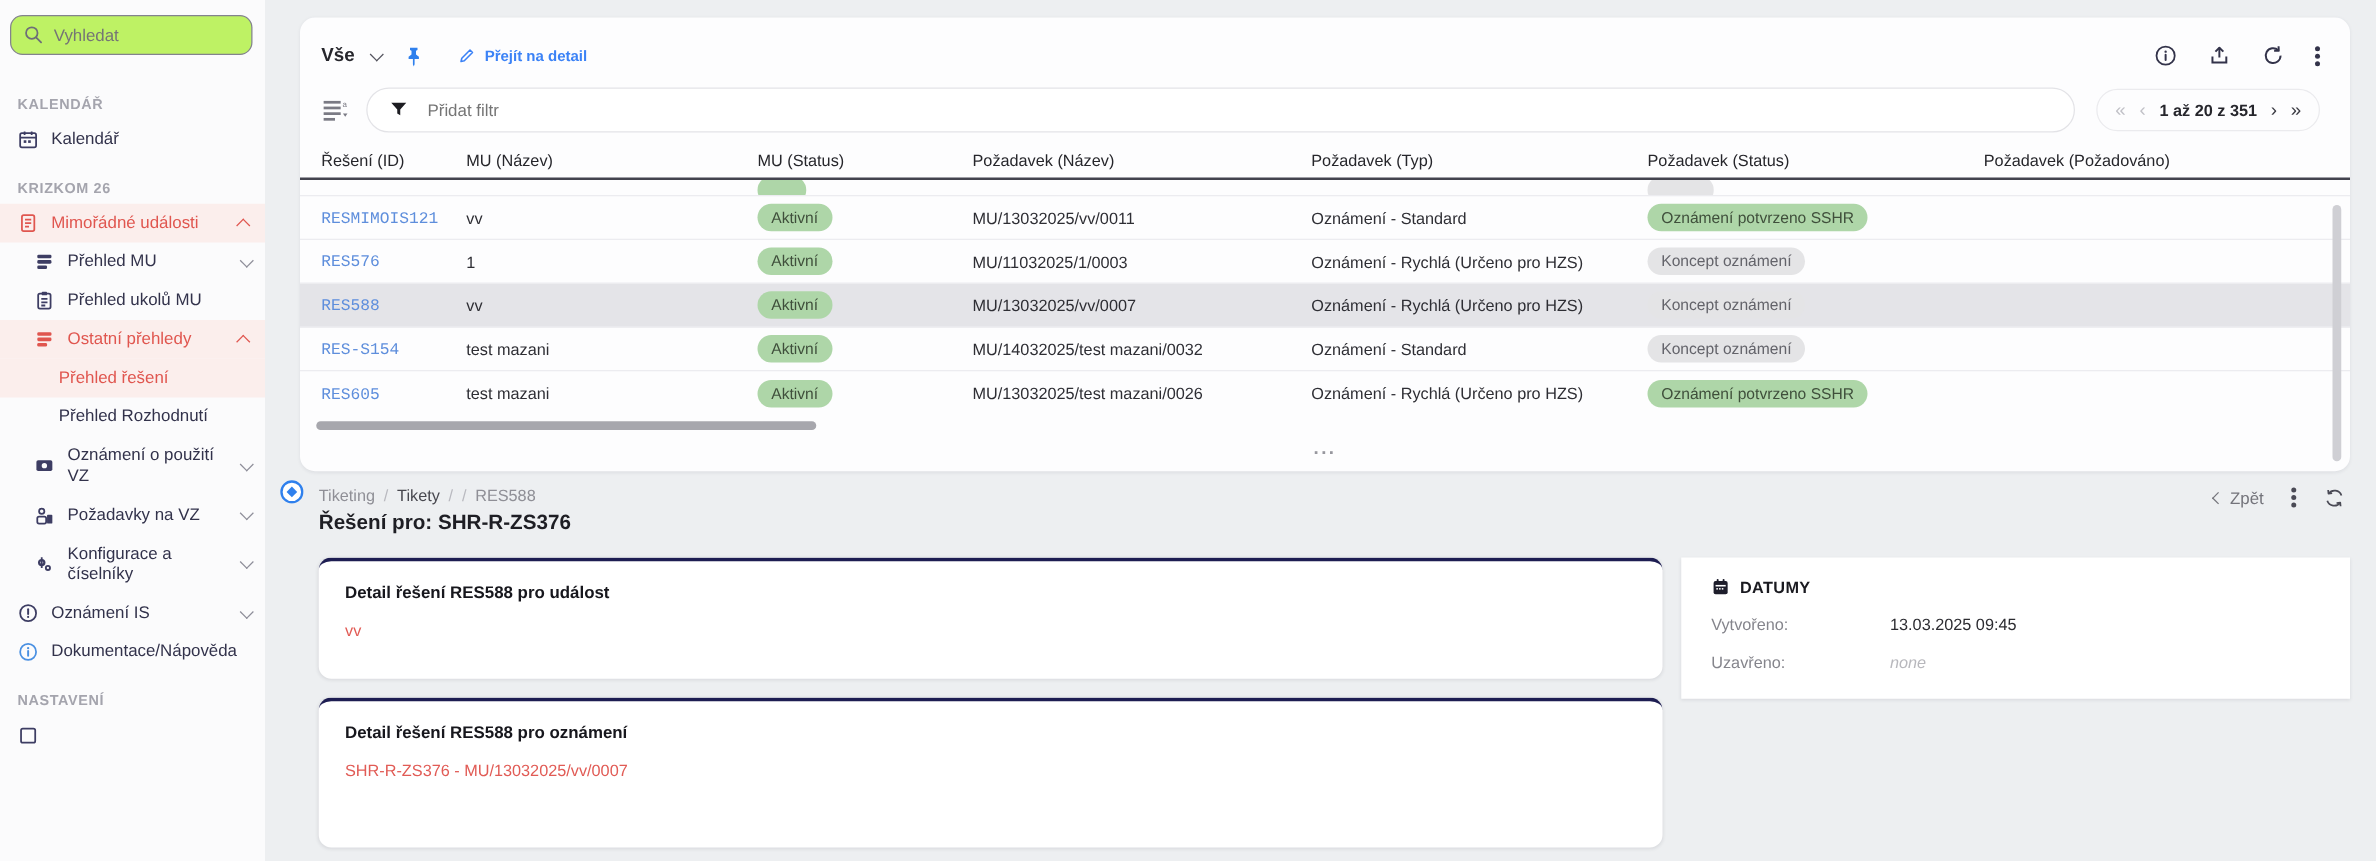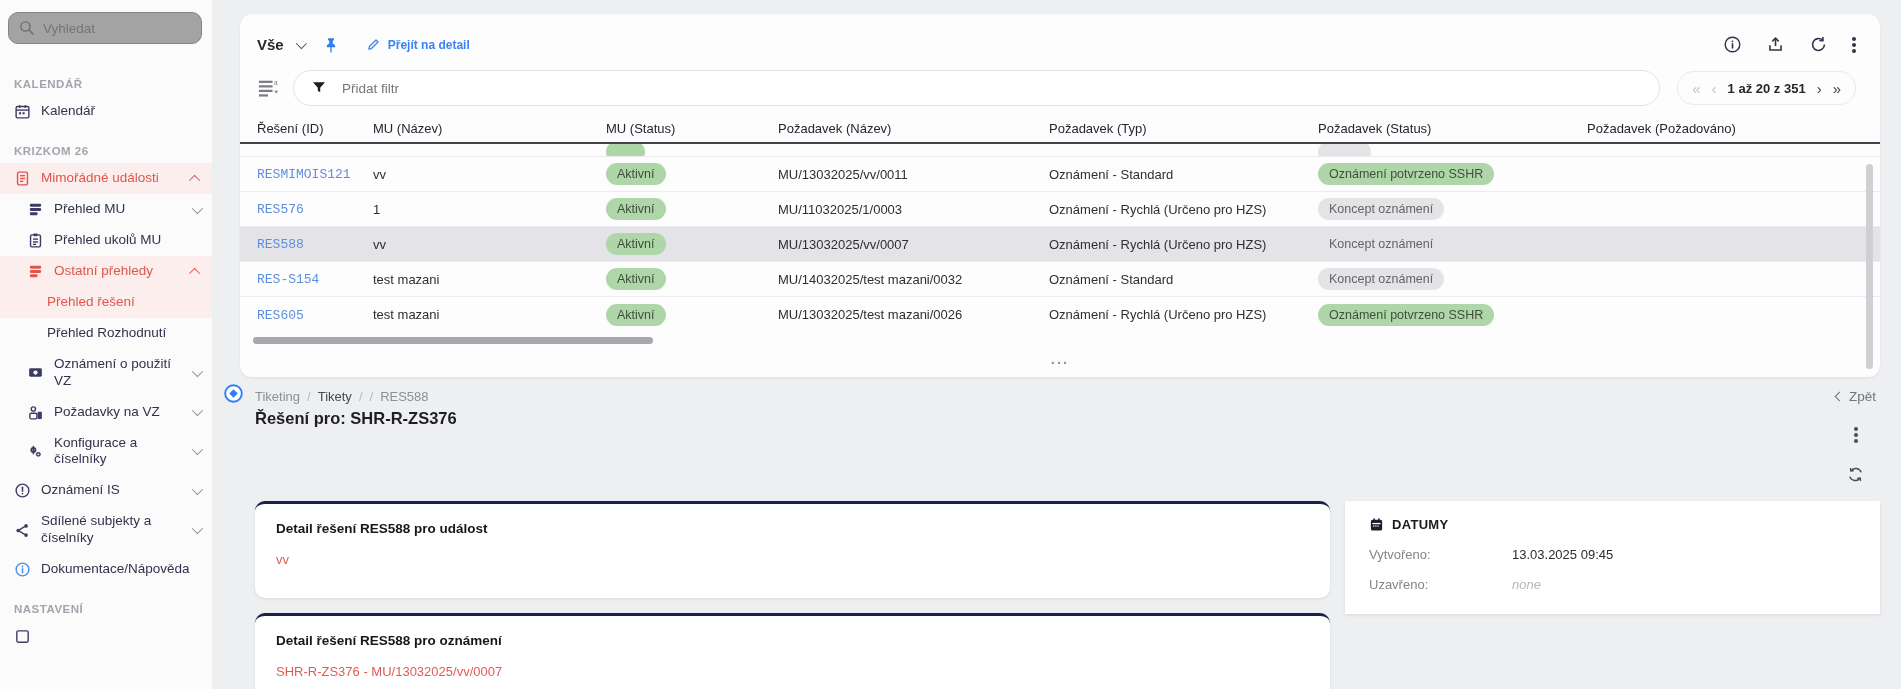--- a/index.html
+++ b/index.html
@@ -11,21 +11,21 @@
     font-size:13px;
   }
   .app { display:flex; width:100%; height:100%; }
 
   
   .sidebar { flex:0 0 212px; background:#fbfbfc; padding-top:12px; overflow:hidden; }
   .search-wrap { position:relative; margin:0 10px 26px 8px; }
   .search-wrap input {
     width:100%; height:32px; border:1.5px solid #83838d; border-radius:10px;
     padding:0 10px 0 34px; font:13.5px "Liberation Sans", sans-serif; color:#3a3a44;
-    background:#a3a3a3; outline:none;
+    background:#bef264; outline:none;
   }
   .search-wrap .ico { position:absolute; left:10px; top:7px; width:17px; height:17px; color:#6e6e78; }
   .sb-section { padding:8px 14px 6px 14px; font-size:11.5px; font-weight:700; letter-spacing:.5px; color:#a4a4ad; margin-top:10px; }
   .sb-item { display:flex; align-items:center; gap:10px; padding:7px 12px 7px 14px; color:#32324b; font-size:13.5px; cursor:pointer; line-height:1.25; }
   .sb-item .ico { width:17px; height:17px; flex:0 0 17px; color:#3d3d63; }
   .sb-item.lvl2 { padding-left:27px; }
   .sb-item.lvl3 { padding-left:47px; }
   .sb-item.red { color:#e0564f; background:#fbeeec; }
   .sb-item.red .ico { color:#e0564f; }
   .sb-item.redbg { background:#fbeeec; color:#e0564f; }
@@ -85,21 +85,21 @@
 
   
   .detail { position:relative; margin-top:12px; }
   .float-ico { position:absolute; left:-16px; top:-5px; width:19px; height:19px; cursor:pointer; }
   .detail-head { display:flex; align-items:flex-start; padding-left:15px; }
   .crumbs { font-size:13px; color:#8f8f96; display:flex; gap:7px; align-items:center; }
   .crumbs .strong { color:#48484f; font-weight:500; cursor:pointer; }
   .crumbs .root { cursor:pointer; }
   .crumbs .sep { color:#b9b9bf; }
   .detail-title { font-size:16.5px; font-weight:700; color:#1e1e24; margin-top:5px; }
-  .detail-ctrl { margin-left:auto; display:flex; align-items:center; gap:22px; color:#5f5f68; padding-right:4px;flex-direction:column; }
+  .detail-ctrl { margin-left:auto; display:flex; align-items:center; gap:22px; color:#5f5f68; padding-right:4px; }
   .back-link { display:flex; align-items:center; gap:6px; font-size:13.5px; color:#74747b; cursor:pointer; }
   .back-link .bchev { width:7px; height:7px; border-left:1.8px solid #74747b; border-bottom:1.8px solid #74747b; transform:rotate(45deg); }
   .detail-ctrl .kebab::before { background:#4a4a55; box-shadow:0 6px 0 #4a4a55, 0 12px 0 #4a4a55; }
   .detail-ctrl .ico { width:17px; height:17px; color:#4a4a55; cursor:pointer; }
 
   .detail-body { display:flex; gap:15px; padding-left:15px; margin-top:18px; align-items:flex-start; }
   .cards-col { flex:0 0 1075px; display:flex; flex-direction:column; gap:15px; }
   .card { background:#fff; border-radius:10px; box-shadow:0 1px 3px rgba(25,25,50,.10); padding:17px 21px; }
   .card.accent { border-top:3px solid #1d1d52; height:97px; }
   .card.accent.tall { height:120px; }
@@ -250,33 +250,20 @@
         <svg viewBox="0 0 24 24">
             <circle cx="12" cy="12" r="9" fill="none" stroke="currentColor" stroke-width="2"></circle>
             <line x1="12" y1="7.5" x2="12" y2="13" stroke="currentColor" stroke-width="2.2" stroke-linecap="round"></line>
             <circle cx="12" cy="16.3" r="1.2" fill="currentColor"></circle>
           </svg>
       </span>
       <span class="sb-label">Oznámení IS</span>
       <span class="chev down"></span>
     </div>
 
-    <div class="sb-item">
-      <span class="ico">
-        <svg viewBox="0 0 24 24">
-            <circle cx="17" cy="5.5" r="2.6" fill="currentColor"></circle>
-            <circle cx="6" cy="12" r="2.6" fill="currentColor"></circle>
-            <circle cx="17" cy="18.5" r="2.6" fill="currentColor"></circle>
-            <line x1="7.5" y1="11" x2="15.5" y2="6.3" stroke="currentColor" stroke-width="2"></line>
-            <line x1="7.5" y1="13" x2="15.5" y2="17.7" stroke="currentColor" stroke-width="2"></line>
-          </svg>
-      </span>
-      <span class="sb-label">Sdílené subjekty a číselníky</span>
-      <span class="chev down"></span>
-    </div>
 
     <div class="sb-item">
       <span class="ico" style="color:#4a90e2">
         <svg viewBox="0 0 24 24">
             <circle cx="12" cy="12" r="9" fill="none" stroke="currentColor" stroke-width="2"></circle>
             <circle cx="12" cy="7.8" r="1.3" fill="currentColor"></circle>
             <line x1="12" y1="11" x2="12" y2="16.5" stroke="currentColor" stroke-width="2.2" stroke-linecap="round"></line>
           </svg>
       </span>
       <span class="sb-label">Dokumentace/Nápověda</span>

